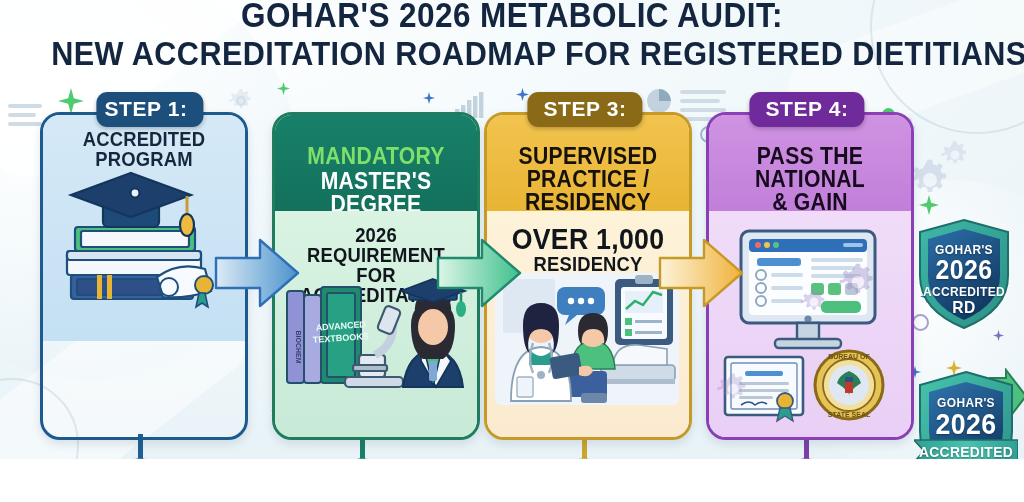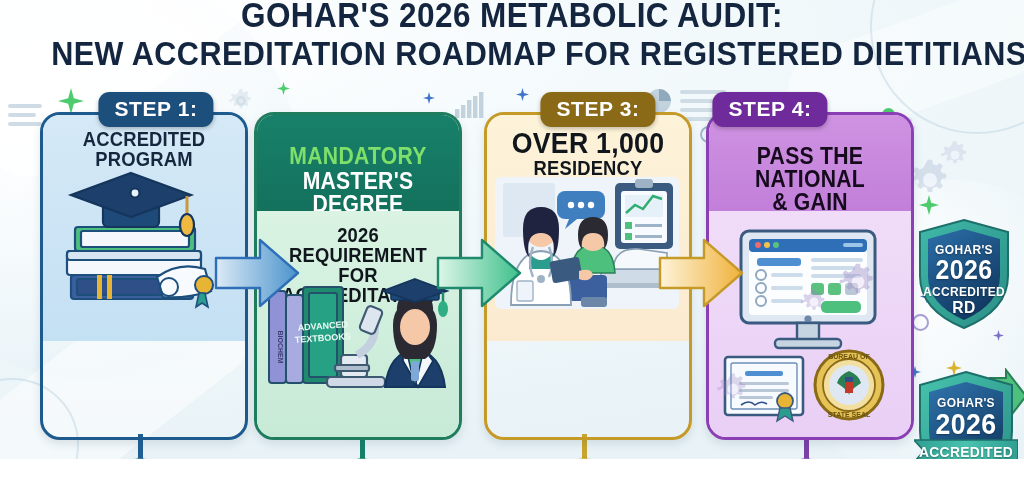--- a/index.html
+++ b/index.html
@@ -94,21 +94,21 @@
   }
 
   
   #card1{left:40px;border-color:#1d5b8e;}
   #card1 .head{background:linear-gradient(180deg,#2f78b5 0%,#1d5b8e 100%);}
   #card1 .head .hl{color:#ffffff;}
   #card1 .body{background:linear-gradient(180deg,#d5e9f7 0%,#c4e0f3 100%);}
   #card1 .body .hl{color:#15273d;}
   #pill1{background:#1d4f7c;}
 
-  #card2{left:254px;border-color:#1f7d5e;}
+  #card2{left:272px;border-color:#1f7d5e;}
   #card2 .head{background:linear-gradient(180deg,#18806a 0%,#13715c 100%);}
   #card2 .body{background:linear-gradient(180deg,#daf3e3 0%,#c7ead7 100%);}
   #pill2{background:#176b55;}
 
   #card3{left:484px;border-color:#c59a27;}
   #card3 .head{background:linear-gradient(180deg,#f2c44e 0%,#e8b434 100%);}
   #card3 .head .hl{color:#16120a;}
   #card3 .body{background:linear-gradient(180deg,#fdf3d9 0%,#fbead0 100%);}
   #pill3{background:#8a6a17;}
 
@@ -397,21 +397,21 @@
             <rect x="54" y="30" width="56" height="30" rx="5" fill="#1e4a7a"></rect>
             <path d="M82 6 L142 28 L82 50 L22 28 Z" fill="#1d3f6b"></path>
             <path d="M138 29 v24" stroke="#c79a3e" stroke-width="3" fill="none"></path>
             <ellipse cx="138" cy="58" rx="7" ry="11" fill="#f0b93f"></ellipse>
             <circle cx="86" cy="26" r="4.5" fill="#e9f2fa"></circle>
           </g>
         </svg>
       </div>
     </div>
   </div>
-  <div class="step-pill" id="pill1" style="left:156px;">STEP 1:</div>
+  <div class="step-pill" id="pill1" style="left:150px;padding-left:8px;">STEP 1:</div>
 
   <div class="card" id="card2">
     <div class="head">
       <span class="hl mandatory">MANDATORY</span>
       <span class="hl mdeg">MASTER'S DEGREE</span>
     </div>
     <div class="body">
       <div class="hl">2026 REQUIREMENT</div>
       <div class="hl">FOR ACCREDITATION</div>
 
@@ -448,20 +448,24 @@
             <path d="M178 23 v12" stroke="#1f8a6e" stroke-width="2.5"></path>
             <ellipse cx="178" cy="40" rx="5" ry="8" fill="#2fae83"></ellipse>
             <rect x="146" y="92" width="8" height="20" rx="2" fill="#7fa8d6"></rect>
           </g>
         </svg>
       </div>
     </div>
   </div>
 
   <div class="card" id="card3">
+    <div class="head">
+      <div class="hl">SUPERVISED</div>
+      <div class="hl">PRACTICE / RESIDENCY</div>
+    </div>
     <div class="body">
       <div class="hl big">OVER 1,000</div>
       <div class="hl">RESIDENCY HOURS</div>
 
       <div class="illus" style="left:8px;top:62px;">
         <svg width="184" height="132" viewBox="0 0 184 132">
           <rect x="0" y="0" width="184" height="132" rx="6" fill="#eef4fa"></rect>
           <rect x="8" y="6" width="52" height="54" rx="3" fill="#dde8f2"></rect>
 
           <g>
@@ -507,21 +511,21 @@
             <path d="M54 70 q6 16 0 30" fill="none" stroke="#9fb3c6" stroke-width="2.4"></path>
             <circle cx="46" cy="102" r="4" fill="#9fb3c6"></circle>
             <rect x="22" y="104" width="16" height="20" rx="2" fill="#eef4fa" stroke="#9fb3c6" stroke-width="1.4"></rect>
             <rect x="56" y="82" width="30" height="22" rx="3" fill="#3b5a80" transform="rotate(-10 71 93)"></rect>
             <path d="M84 94 q12-4 14 4 q-4 8-14 4z" fill="#f5c9a8"></path>
           </g>
         </svg>
       </div>
     </div>
   </div>
-  <div class="step-pill" id="pill3" style="left:598px;">STEP 3:</div>
+  <div class="step-pill" id="pill3" style="left:585px;">STEP 3:</div>
 
   <div class="card" id="card4">
     <div class="head">
       <div class="hl">PASS THE NATIONAL</div>
       <div class="hl">&amp; GAIN LICENSURE</div>
     </div>
     <div class="body">
       <div class="illus" style="left:6px;top:14px;">
         <svg width="188" height="198" viewBox="0 0 188 198">
 
@@ -577,21 +581,21 @@
             <path d="M134 146 q10 4 12 12 q-12 8-12 12 q0-4-12-12 q2-8 12-12z" fill="#2a7f55"></path>
             <rect x="130" y="152" width="8" height="16" fill="#c0392b"></rect>
             <rect x="130" y="152" width="8" height="5" fill="#2f4f88"></rect>
             <text x="134" y="134" font-family="Liberation Sans, sans-serif" font-size="7" font-weight="bold" fill="#6b5310" text-anchor="middle">BUREAU OF</text>
             <text x="134" y="192" font-family="Liberation Sans, sans-serif" font-size="7" font-weight="bold" fill="#6b5310" text-anchor="middle">STATE SEAL</text>
           </g>
         </svg>
       </div>
     </div>
   </div>
-  <div class="step-pill" id="pill4" style="left:770px;">STEP 4:</div>
+  <div class="step-pill" id="pill4" style="left:807px;">STEP 4:</div>
 
   <div class="arrow" id="arrow1">
     <svg width="86" height="74" viewBox="0 0 86 74">
       <defs>
           <linearGradient id="ag1" x1="0" y1="0" x2="1" y2="0">
         <stop offset="0%" stop-color="#dceaf6"></stop>
             <stop offset="100%" stop-color="#4a93cc"></stop>
       </linearGradient>
         </defs>
       <path d="M2 22 h44 V4 L84 37 L46 70 V52 H2 Z" fill="url(#ag1)" stroke="#2f6fb8" stroke-width="2.4" stroke-linejoin="round"></path>

